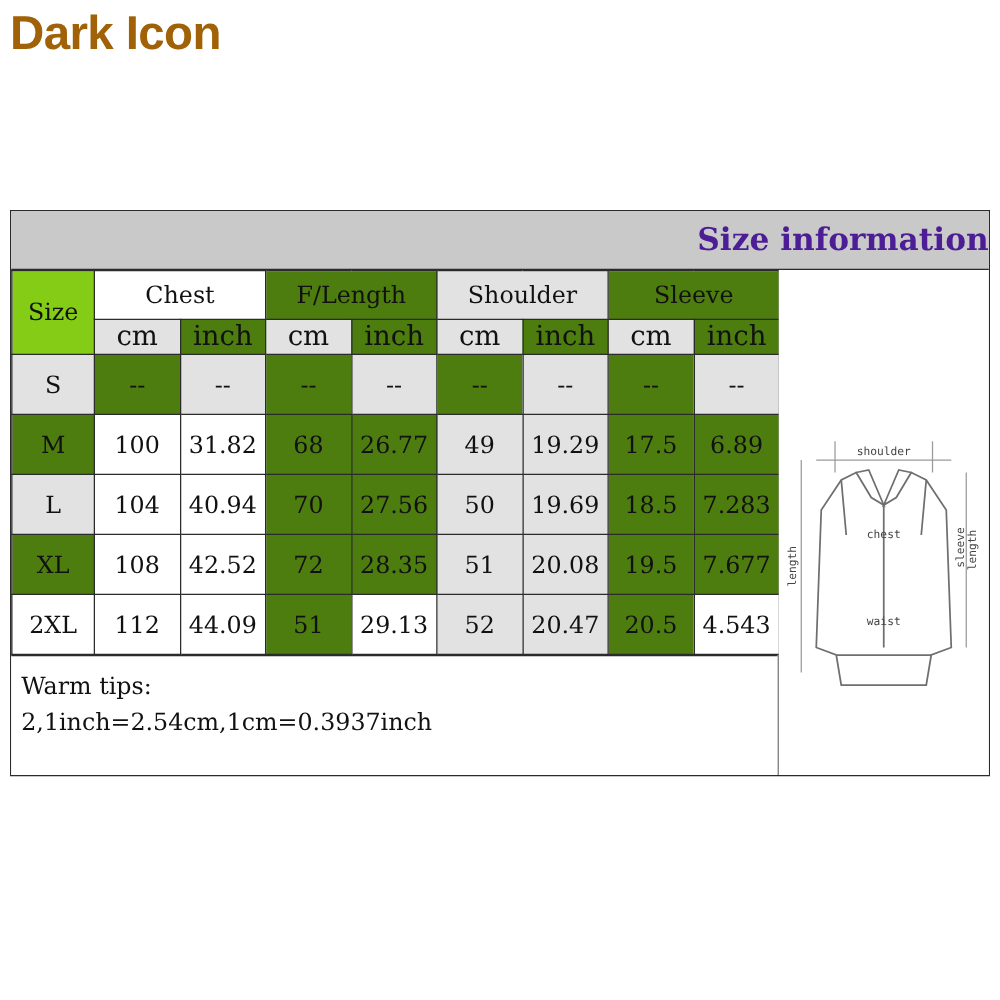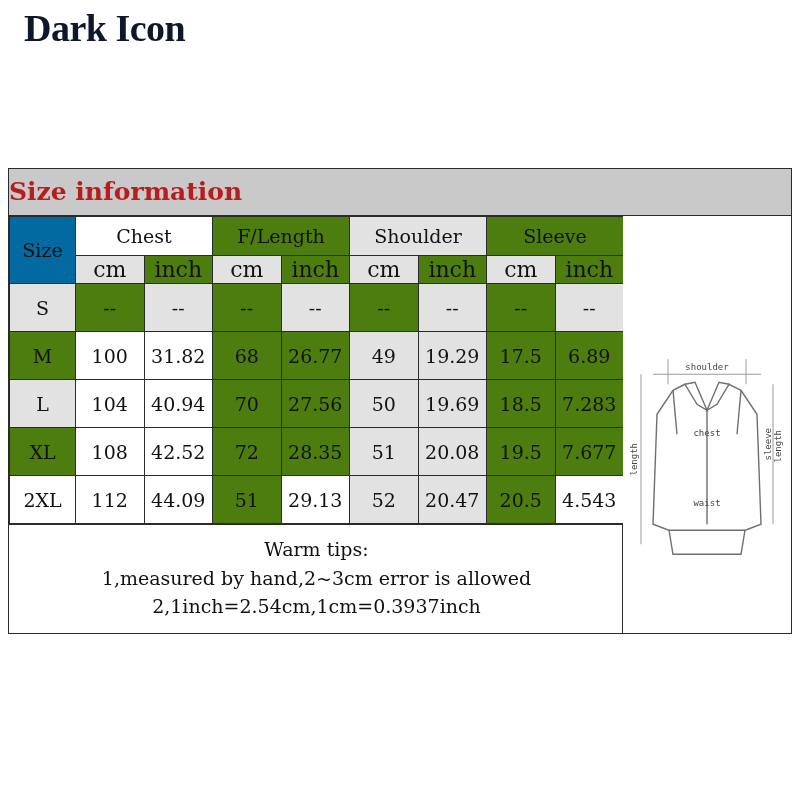--- a/index.html
+++ b/index.html
@@ -11,48 +11,48 @@
     width: 800px;
     height: 800px;
     position: relative;
     font-family: "Liberation Sans", sans-serif;
     color: #111111;
     overflow: hidden;
   }
 
   #brand {
     position: absolute;
-    left: 24px;
+    left: 8px;
     top: 6px;
     font-size: 38px;
     font-weight: bold;
     letter-spacing: -0.5px;
-    font-family: Liberation Serif, serif;
-    color: #0f172a;
+    font-family: Liberation Sans, sans-serif;
+    color: #a16207;
   }
 
   #chart-wrap {
     position: absolute;
     left: 8px;
     top: 168px;
     width: 784px;
     border: 1px solid #2b2b2b;
     box-sizing: border-box;
     background: #ffffff;
   }
 
   #title-bar {
     background: #c9c9c9;
     border-bottom: 1px solid #2b2b2b;
-    text-align: left;
+    text-align: right;
     font-size: 25px;
     font-weight: bold;
     font-family: "DejaVu Serif", serif;
     padding: 8px 0 9px 0;
-    color: #b91c1c;
+    color: #4c1d95;
   }
 
   #body-row {
     display: flex;
     align-items: stretch;
   }
 
   #table-col {
     width: 614px;
     flex: 0 0 614px;
@@ -77,38 +77,37 @@
   }
   table.size-table td.tall {
     height: 38px;
   }
   table.size-table td.unit {
     height: 27px;
     font-size: 22px;
   }
 
   
-  .sh-dark { background: #0369a1; }
+  .sh-dark { background: #84cc16; }
   .sh-mid  { background: #4d7c0f; }
   .sh-light{ background: #e2e2e2; }
   .sh-white{ background: #ffffff; }
 
   
   col.c-size { width: 66px; }
   col.c-val  { width: 68.5px; }
 
   #tips {
     border-top: 1px solid #2b2b2b;
-    padding: 10px 6px 12px 8px;
+    padding: 10px 6px 28px 8px;
     font-family: "DejaVu Serif", serif;
     font-size: 19px;
     line-height: 1.5;
     color: #111111;
     background: #ffffff;
-    text-align: center;
   }
 
   #figure-col {
     flex: 1 1 auto;
     position: relative;
     background: #ffffff;
   }
 
   #figure-col svg {
     display: block;
@@ -216,21 +215,20 @@
             <td class="sh-light">52</td>
             <td class="sh-light">20.47</td>
             <td class="sh-mid">20.5</td>
             <td class="sh-white">4.543</td>
           </tr>
         </tbody>
       </table>
 
       <div id="tips">
         <div>Warm tips:</div>
-        <div>1,measured by hand,2~3cm error is allowed</div>
         <div>2,1inch=2.54cm,1cm=0.3937inch</div>
       </div>
     </div>
 
     <div id="figure-col">
       <svg viewBox="0 0 168 400" preserveAspectRatio="xMidYMid meet">
 
         <g stroke="#9a9a9a" stroke-width="1" fill="none">
           <line x1="30" y1="150" x2="138" y2="150"></line>
           <line x1="18" y1="150" x2="18" y2="320"></line>

